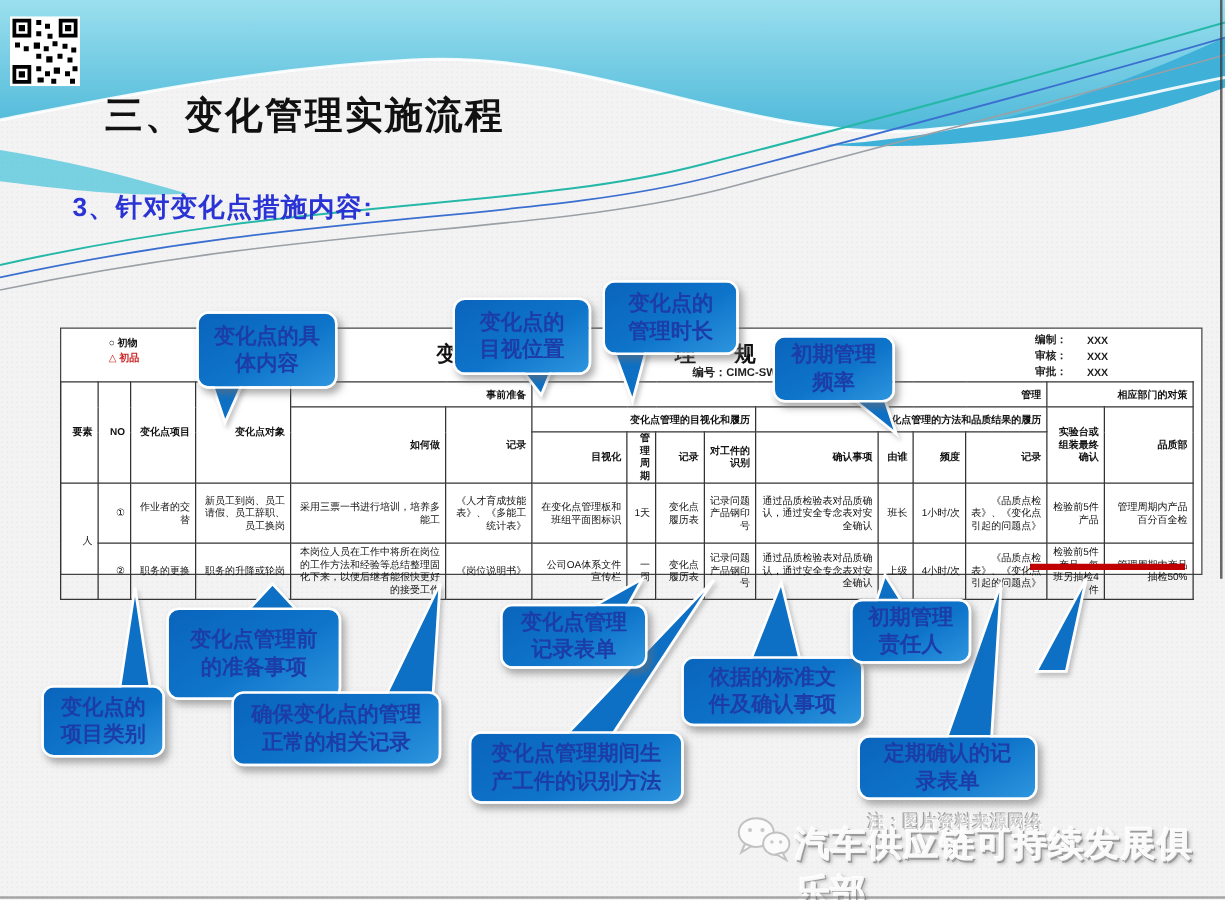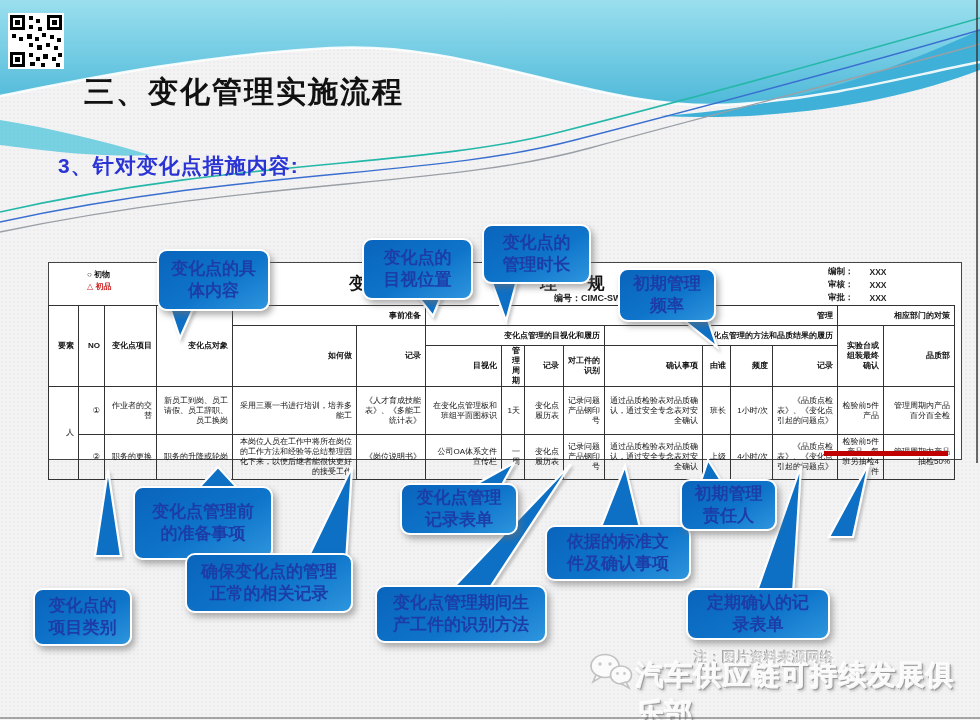--- a/index.html
+++ b/index.html
@@ -35,21 +35,21 @@
   
   .callout{position:absolute;display:flex;align-items:center;justify-content:center;text-align:center;
     font-weight:bold;font-size:17px;line-height:1.32;color:#1c3da8;
     background:linear-gradient(150deg,#0a64bc 0%,#0e74ca 55%,#2e95de 100%);
     border:2.5px solid #fff;border-radius:10px;box-shadow:3px 4px 6px rgba(110,110,110,.55);
     z-index:5;box-sizing:border-box;padding:2px 12px;}
   #co-a{left:157px;top:249px;width:113px;height:62px;}
   #co-b{left:362px;top:238px;width:111px;height:62px;}
   #co-c{left:482px;top:224px;width:109px;height:60px;}
   #co-d{left:618px;top:268px;width:98px;height:54px;}
-  #co-e{left:33px;top:548px;width:99px;height:58px;margin-top:40px;}
+  #co-e{left:33px;top:548px;width:99px;height:58px;}
   #co-f{left:133px;top:486px;width:140px;height:74px;}
   #co-g{left:185px;top:553px;width:168px;height:60px;}
   #co-h{left:400px;top:483px;width:118px;height:52px;}
   #co-i{left:375px;top:585px;width:172px;height:58px;}
   #co-j{left:545px;top:525px;width:146px;height:56px;}
   #co-k{left:680px;top:479px;width:97px;height:52px;}
   #co-l{left:686px;top:588px;width:144px;height:52px;}
   #co-m{left:823px;top:528px;width:119px;height:118px;padding:2px 20px;}
   .tails{left:0;top:0;width:980px;height:720px;z-index:4;pointer-events:none;}
   

